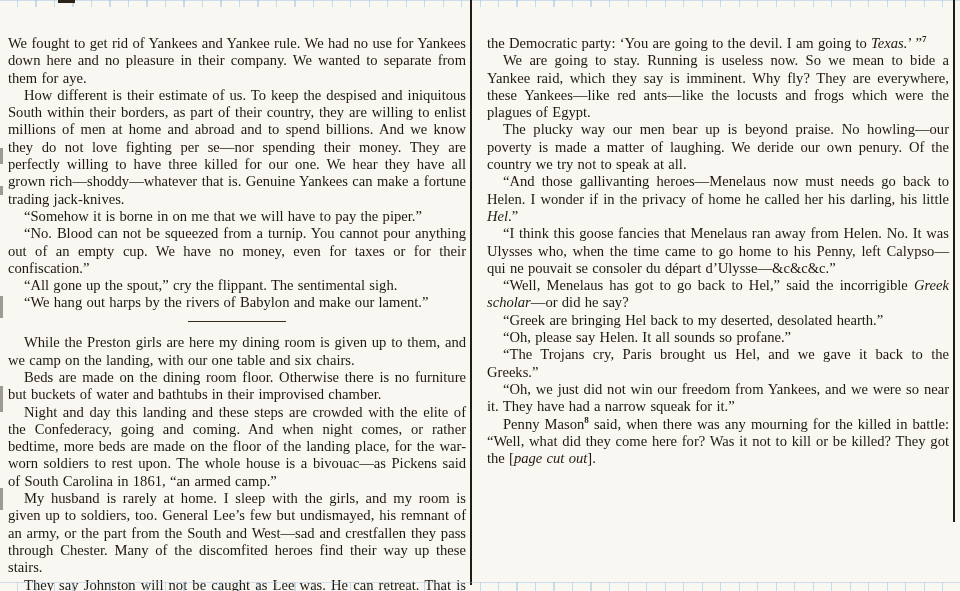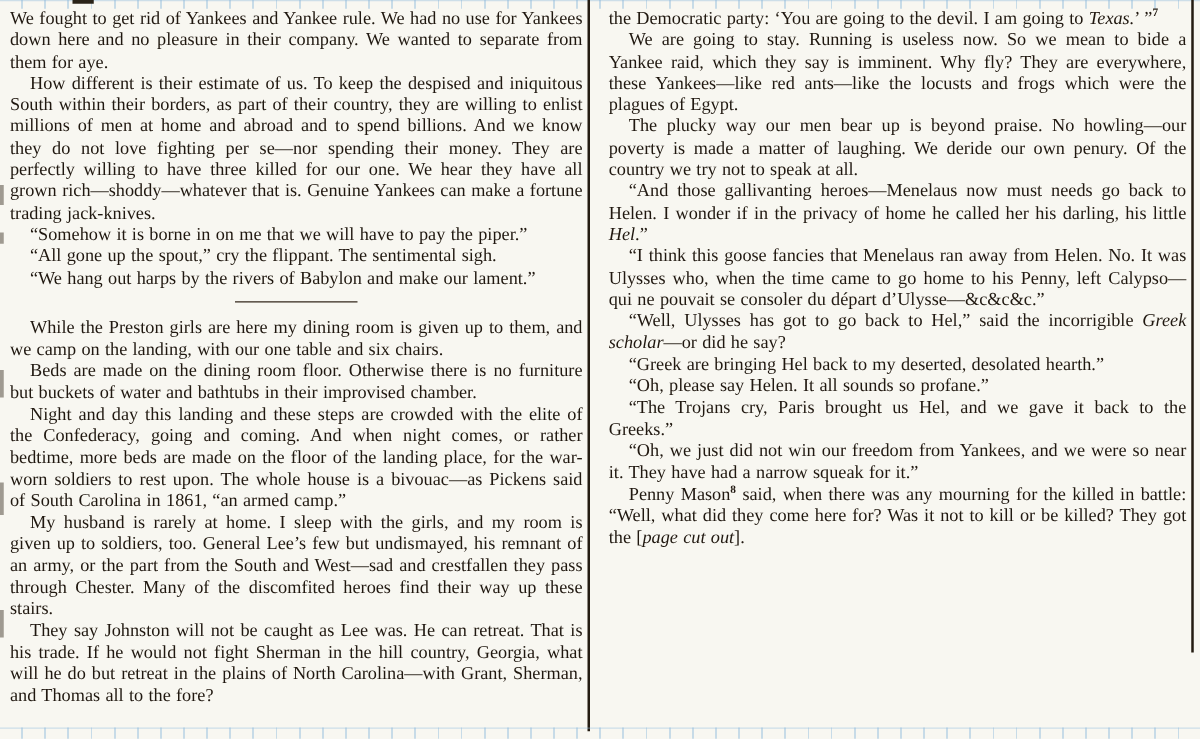--- a/index.html
+++ b/index.html
@@ -35,21 +35,21 @@
     text-align: justify;
     font-size: 14.6px;
     line-height: 17.3px;
     word-spacing: 0.6px;
     hyphens: none;
   }
   .col-left  { left: 8px;   width: 458px; }
   .col-right { left: 487px; width: 462px; }
 
   .para { margin: 0; text-indent: 16px; }
-  .para.noindent { text-indent: 0; }
+  .para.noindent { text-indent: 0; margin-top: 28px; }
   .it { font-style: italic; }
   sup.fnref {
     font-size: 0.62em;
     font-weight: bold;
     line-height: 0;
     vertical-align: super;
   }
 
   .divider {
     width: 98px;
@@ -78,38 +78,39 @@
 </style>
 </head>
 <body>
 
 <div class="edge-grid top"></div>
 
 <div class="col col-left">
     <p class="para noindent"><span>We fought to get rid of Yankees and Yankee rule. We had no use for Yankees down here and no pleasure in their company. We wanted to separate from them for aye.</span></p>
     <p class="para"><span>How different is their estimate of us. To keep the despised and iniquitous South within their borders, as part of their country, they are willing to enlist millions of men at home and abroad and to spend billions. And we know they do not love fighting per se—nor spending their money. They are perfectly willing to have three killed for our one. We hear they have all grown rich—shoddy—whatever that is. Genuine Yankees can make a fortune trading jack-knives.</span></p>
     <p class="para"><span>“Somehow it is borne in on me that we will have to pay the piper.”</span></p>
+    <p class="para"><span>“No. Blood can not be squeezed from a turnip. You cannot pour anything out of an empty cup. We have no money, even for taxes or for their confiscation.”</span></p>
     <p class="para"><span>“All gone up the spout,” cry the flippant. The sentimental sigh.</span></p>
     <p class="para"><span>“We hang out harps by the rivers of Babylon and make our lament.”</span></p>
     <div class="divider"></div>
     <p class="para"><span>While the Preston girls are here my dining room is given up to them, and we camp on the landing, with our one table and six chairs.</span></p>
     <p class="para"><span>Beds are made on the dining room floor. Otherwise there is no furniture but buckets of water and bathtubs in their improvised chamber.</span></p>
     <p class="para"><span>Night and day this landing and these steps are crowded with the elite of the Confederacy, going and coming. And when night comes, or rather bedtime, more beds are made on the floor of the landing place, for the war-worn soldiers to rest upon. The whole house is a bivouac—as Pickens said of South Carolina in 1861, “an armed camp.”</span></p>
     <p class="para"><span>My husband is rarely at home. I sleep with the girls, and my room is given up to soldiers, too. General Lee’s few but undismayed, his remnant of an army, or the part from the South and West—sad and crestfallen they pass through Chester. Many of the discomfited heroes find their way up these stairs.</span></p>
     <p class="para"><span>They say Johnston will not be caught as Lee was. He can retreat. That is his trade. If he would not fight Sherman in the hill country, Georgia, what will he do but retreat in the plains of North Carolina—with Grant, Sherman, and Thomas all to the fore?</span></p>
   </div>
 
 <div class="col col-right">
   <div>
       <p class="para noindent"><span>the Democratic party: ‘You are going to the devil. I am going to </span><span class="it">Texas.</span><span>’ ”</span><sup class="fnref">7</sup></p>
       <p class="para"><span>We are going to stay. Running is useless now. So we mean to bide a Yankee raid, which they say is imminent. Why fly? They are everywhere, these Yankees—like red ants—like the locusts and frogs which were the plagues of Egypt.</span></p>
       <p class="para"><span>The plucky way our men bear up is beyond praise. No howling—our poverty is made a matter of laughing. We deride our own penury. Of the country we try not to speak at all.</span></p>
       <p class="para"><span>“And those gallivanting heroes—Menelaus now must needs go back to Helen. I wonder if in the privacy of home he called her his darling, his little </span><span class="it">Hel</span><span>.”</span></p>
       <p class="para"><span>“I think this goose fancies that Menelaus ran away from Helen. No. It was Ulysses who, when the time came to go home to his Penny, left Calypso—qui ne pouvait se consoler du départ d’Ulysse—&amp;c&amp;c&amp;c.”</span></p>
-      <p class="para"><span>“Well, Ulysses has got to go back to Hel,” said the incorrigible </span><span class="it">Greek scholar</span><span>—or did he say?</span></p>
+      <p class="para"><span>“Well, Menelaus has got to go back to Hel,” said the incorrigible </span><span class="it">Greek scholar</span><span>—or did he say?</span></p>
       <p class="para"><span>“Greek are bringing Hel back to my deserted, desolated hearth.”</span></p>
       <p class="para"><span>“Oh, please say Helen. It all sounds so profane.”</span></p>
       <p class="para"><span>“The Trojans cry, Paris brought us Hel, and we gave it back to the Greeks.”</span></p>
       <p class="para"><span>“Oh, we just did not win our freedom from Yankees, and we were so near it. They have had a narrow squeak for it.”</span></p>
       <p class="para"><span>Penny Mason</span><sup class="fnref">8</sup><span> said, when there was any mourning for the killed in battle: “Well, what did they come here for? Was it not to kill or be killed? They got the [</span><span class="it">page cut out</span><span>].</span></p>
     </div>
 
 </div>
 
 <div class="rule rule-mid"></div>

